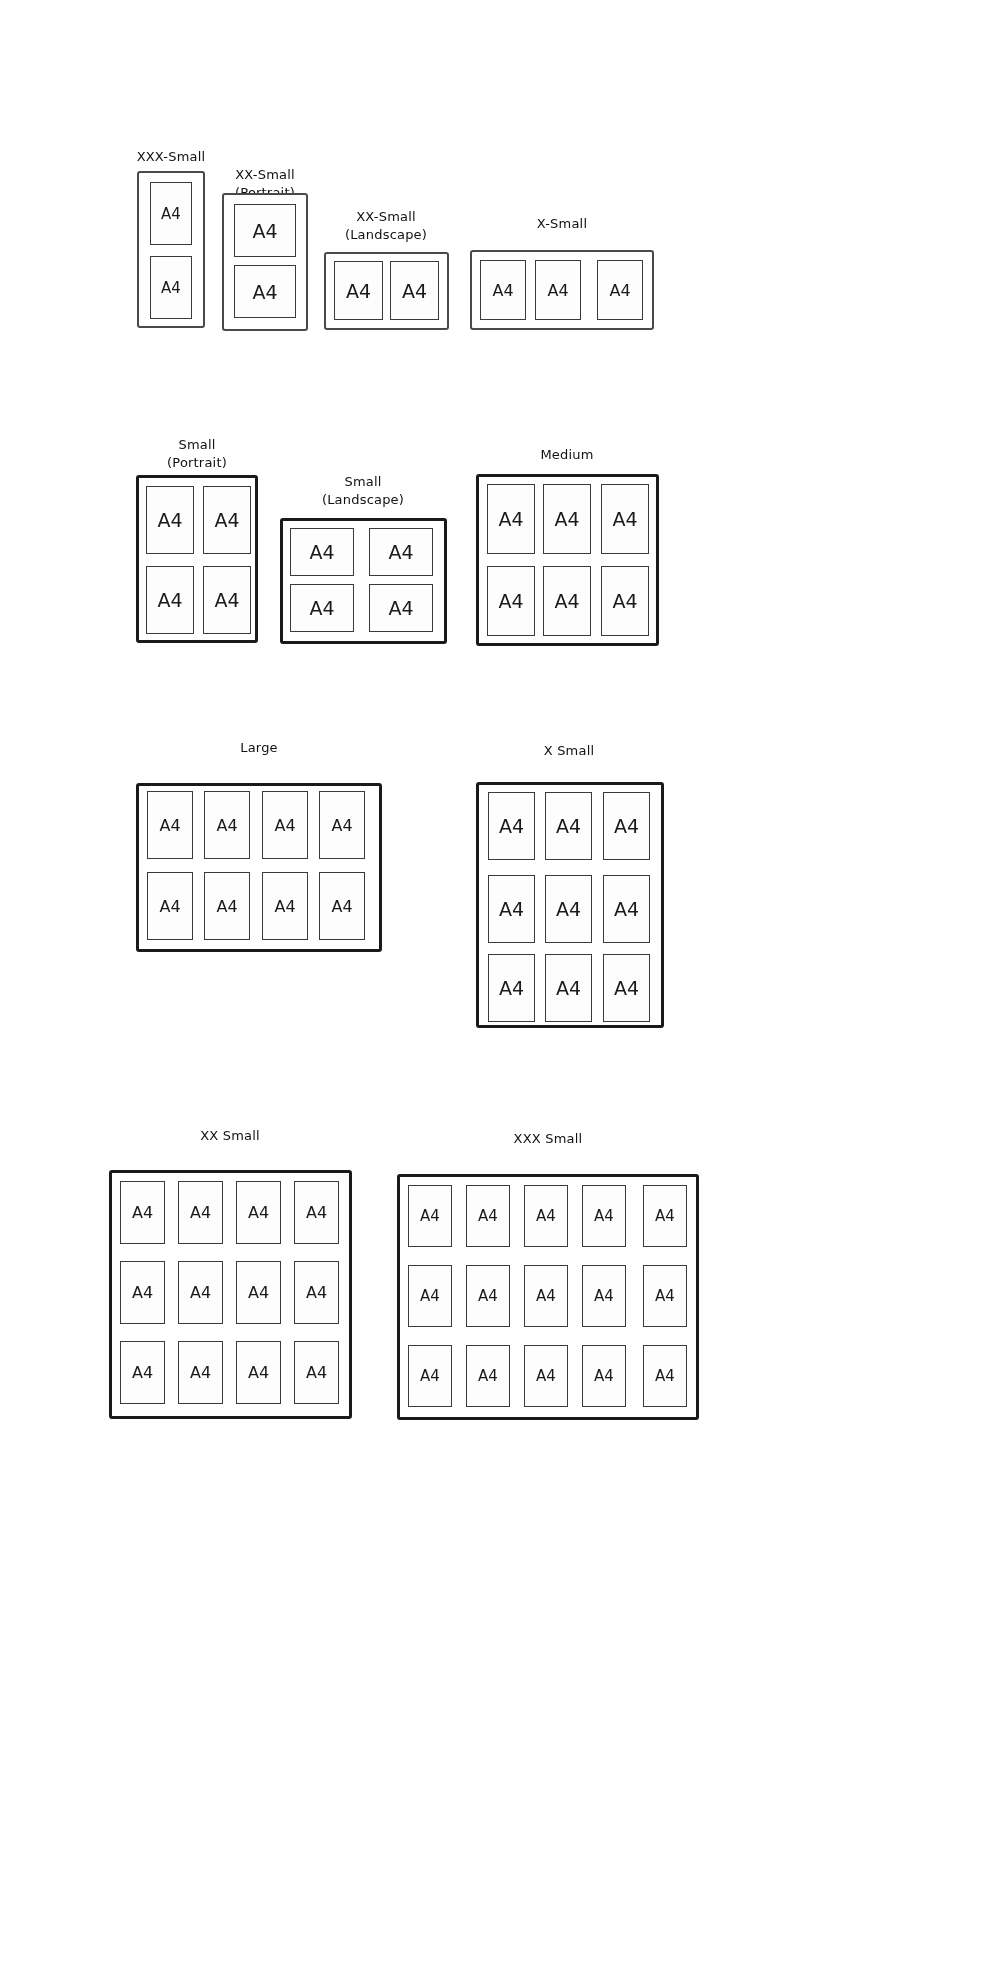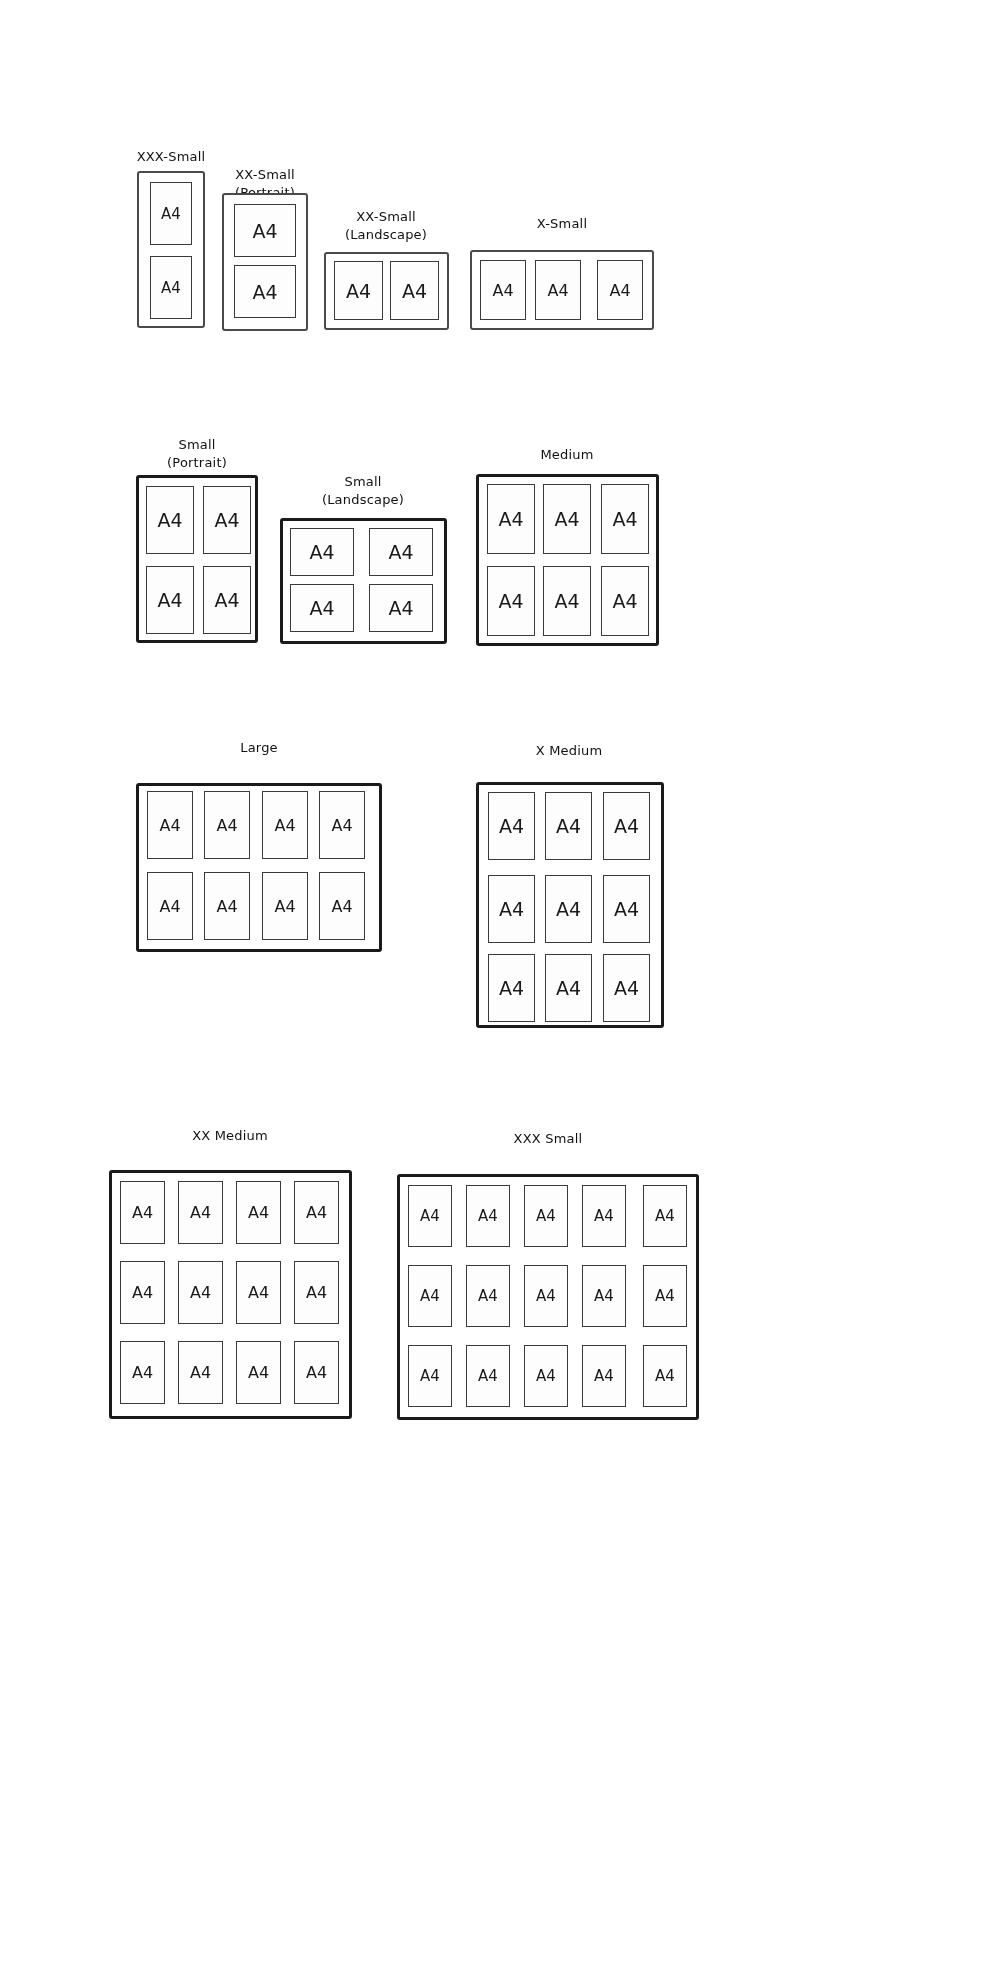--- a/index.html
+++ b/index.html
@@ -128,34 +128,34 @@
       <div class="sheet small-text" style="left: 147px; top: 791px; width: 46px; height: 68px;">A4</div>
       <div class="sheet small-text" style="left: 204px; top: 791px; width: 46px; height: 68px;">A4</div>
       <div class="sheet small-text" style="left: 262px; top: 791px; width: 46px; height: 68px;">A4</div>
       <div class="sheet small-text" style="left: 319px; top: 791px; width: 46px; height: 68px;">A4</div>
       <div class="sheet small-text" style="left: 147px; top: 872px; width: 46px; height: 68px;">A4</div>
       <div class="sheet small-text" style="left: 204px; top: 872px; width: 46px; height: 68px;">A4</div>
       <div class="sheet small-text" style="left: 262px; top: 872px; width: 46px; height: 68px;">A4</div>
       <div class="sheet small-text" style="left: 319px; top: 872px; width: 46px; height: 68px;">A4</div>
     </div>
     <div class="size-group" style="left: 0px; top: 0px; width: 1000px; height: 1977px;">
-      <div class="group-label" style="left: 498px; top: 742px; width: 142px;">X Medium</div>
+      <div class="group-label" style="left: 498px; top: 742px; width: 142px;">X Small</div>
       <div class="frame thick" style="left: 476px; top: 782px; width: 188px; height: 246px;"></div>
       <div class="sheet" style="left: 488px; top: 792px; width: 47px; height: 68px;">A4</div>
       <div class="sheet" style="left: 545px; top: 792px; width: 47px; height: 68px;">A4</div>
       <div class="sheet" style="left: 603px; top: 792px; width: 47px; height: 68px;">A4</div>
       <div class="sheet" style="left: 488px; top: 875px; width: 47px; height: 68px;">A4</div>
       <div class="sheet" style="left: 545px; top: 875px; width: 47px; height: 68px;">A4</div>
       <div class="sheet" style="left: 603px; top: 875px; width: 47px; height: 68px;">A4</div>
       <div class="sheet" style="left: 488px; top: 954px; width: 47px; height: 68px;">A4</div>
       <div class="sheet" style="left: 545px; top: 954px; width: 47px; height: 68px;">A4</div>
       <div class="sheet" style="left: 603px; top: 954px; width: 47px; height: 68px;">A4</div>
     </div>
     <div class="size-group" style="left: 0px; top: 0px; width: 1000px; height: 1977px;">
-      <div class="group-label" style="left: 159px; top: 1127px; width: 142px;">XX Medium</div>
+      <div class="group-label" style="left: 159px; top: 1127px; width: 142px;">XX Small</div>
       <div class="frame thick" style="left: 109px; top: 1170px; width: 243px; height: 249px;"></div>
       <div class="sheet small-text" style="left: 120px; top: 1181px; width: 45px; height: 63px;">A4</div>
       <div class="sheet small-text" style="left: 178px; top: 1181px; width: 45px; height: 63px;">A4</div>
       <div class="sheet small-text" style="left: 236px; top: 1181px; width: 45px; height: 63px;">A4</div>
       <div class="sheet small-text" style="left: 294px; top: 1181px; width: 45px; height: 63px;">A4</div>
       <div class="sheet small-text" style="left: 120px; top: 1261px; width: 45px; height: 63px;">A4</div>
       <div class="sheet small-text" style="left: 178px; top: 1261px; width: 45px; height: 63px;">A4</div>
       <div class="sheet small-text" style="left: 236px; top: 1261px; width: 45px; height: 63px;">A4</div>
       <div class="sheet small-text" style="left: 294px; top: 1261px; width: 45px; height: 63px;">A4</div>
       <div class="sheet small-text" style="left: 120px; top: 1341px; width: 45px; height: 63px;">A4</div>

